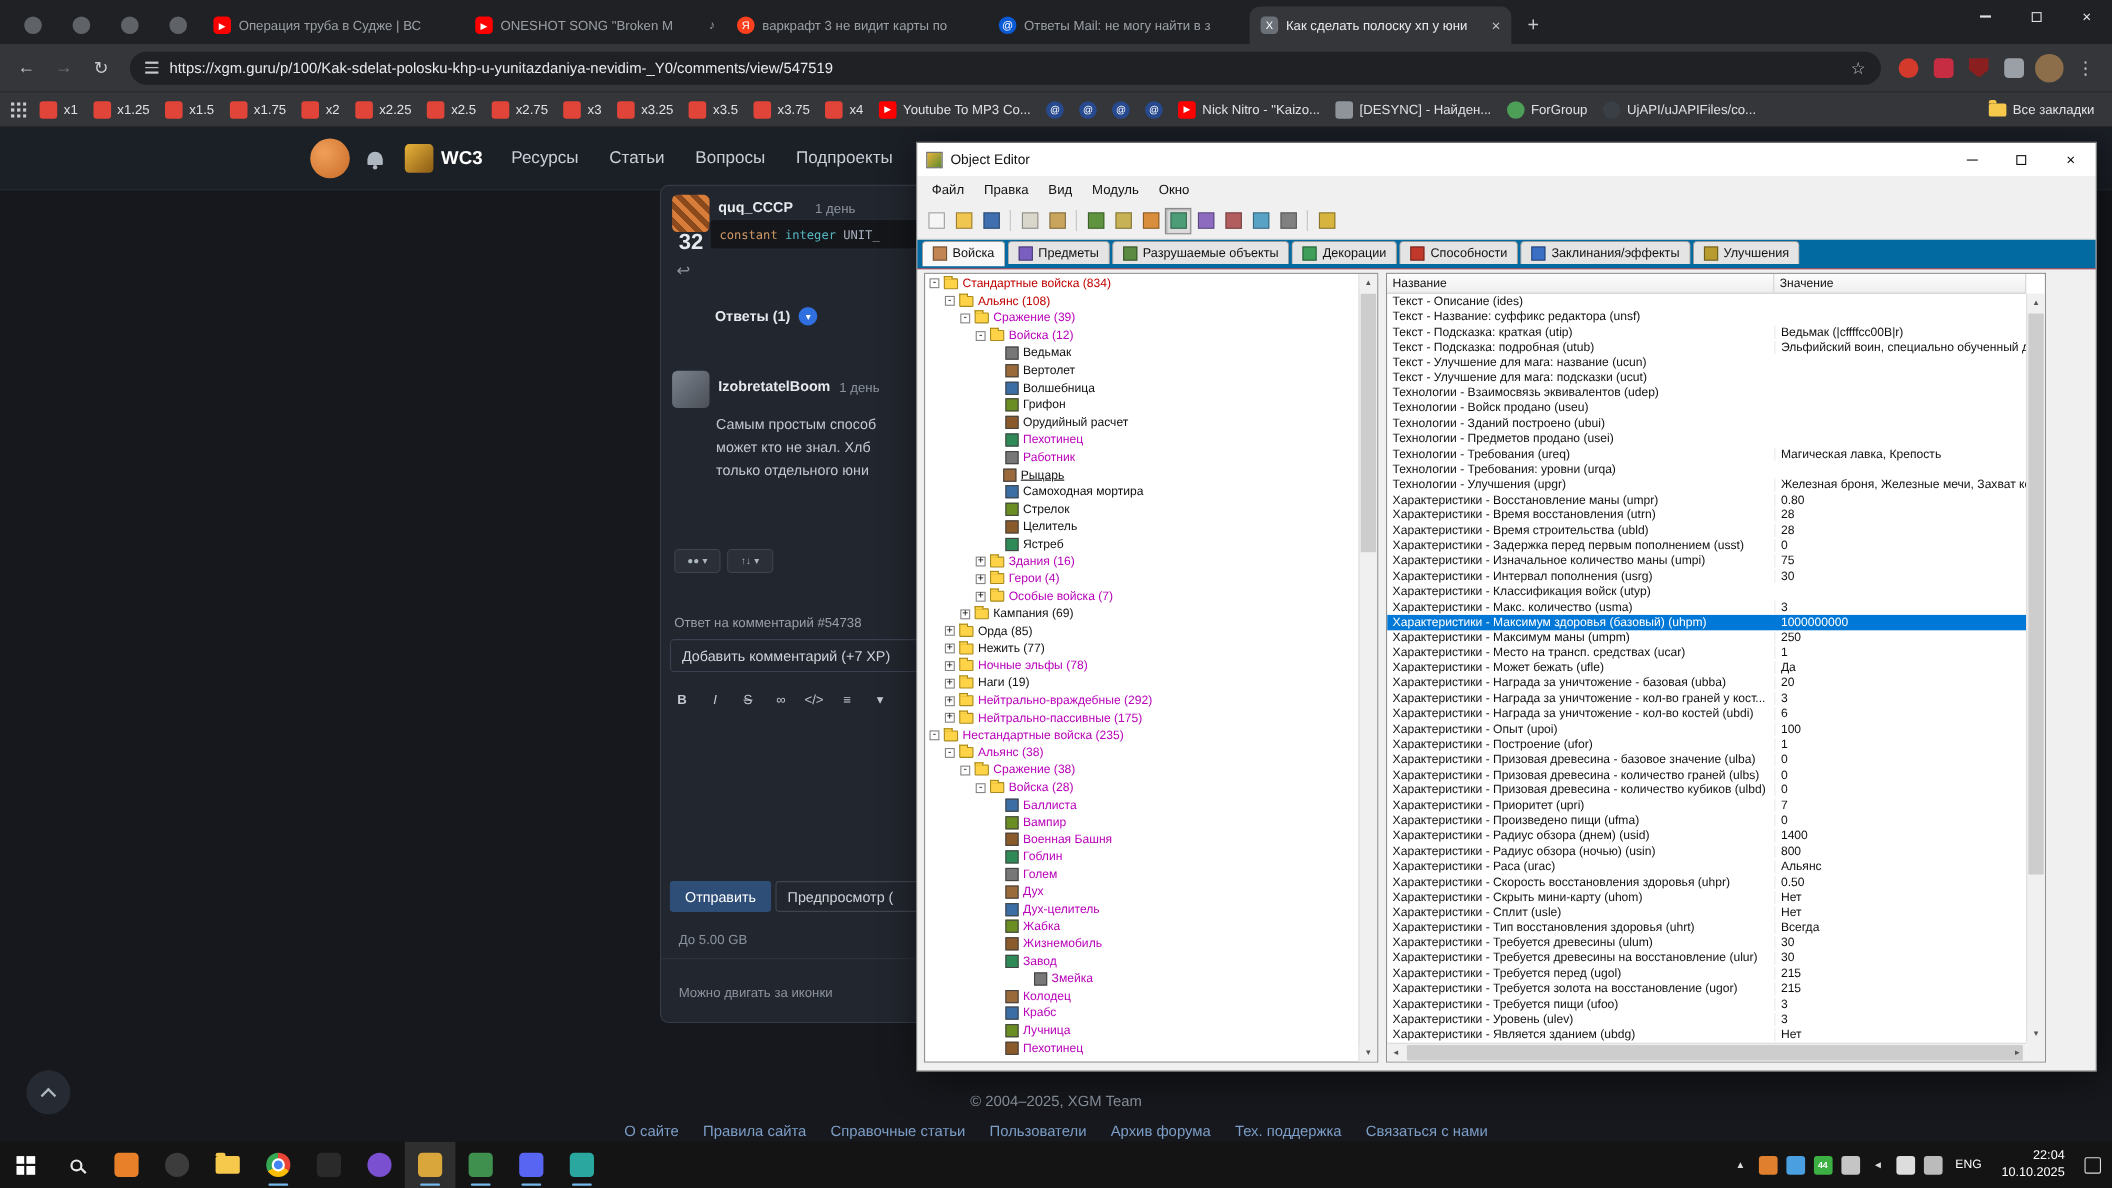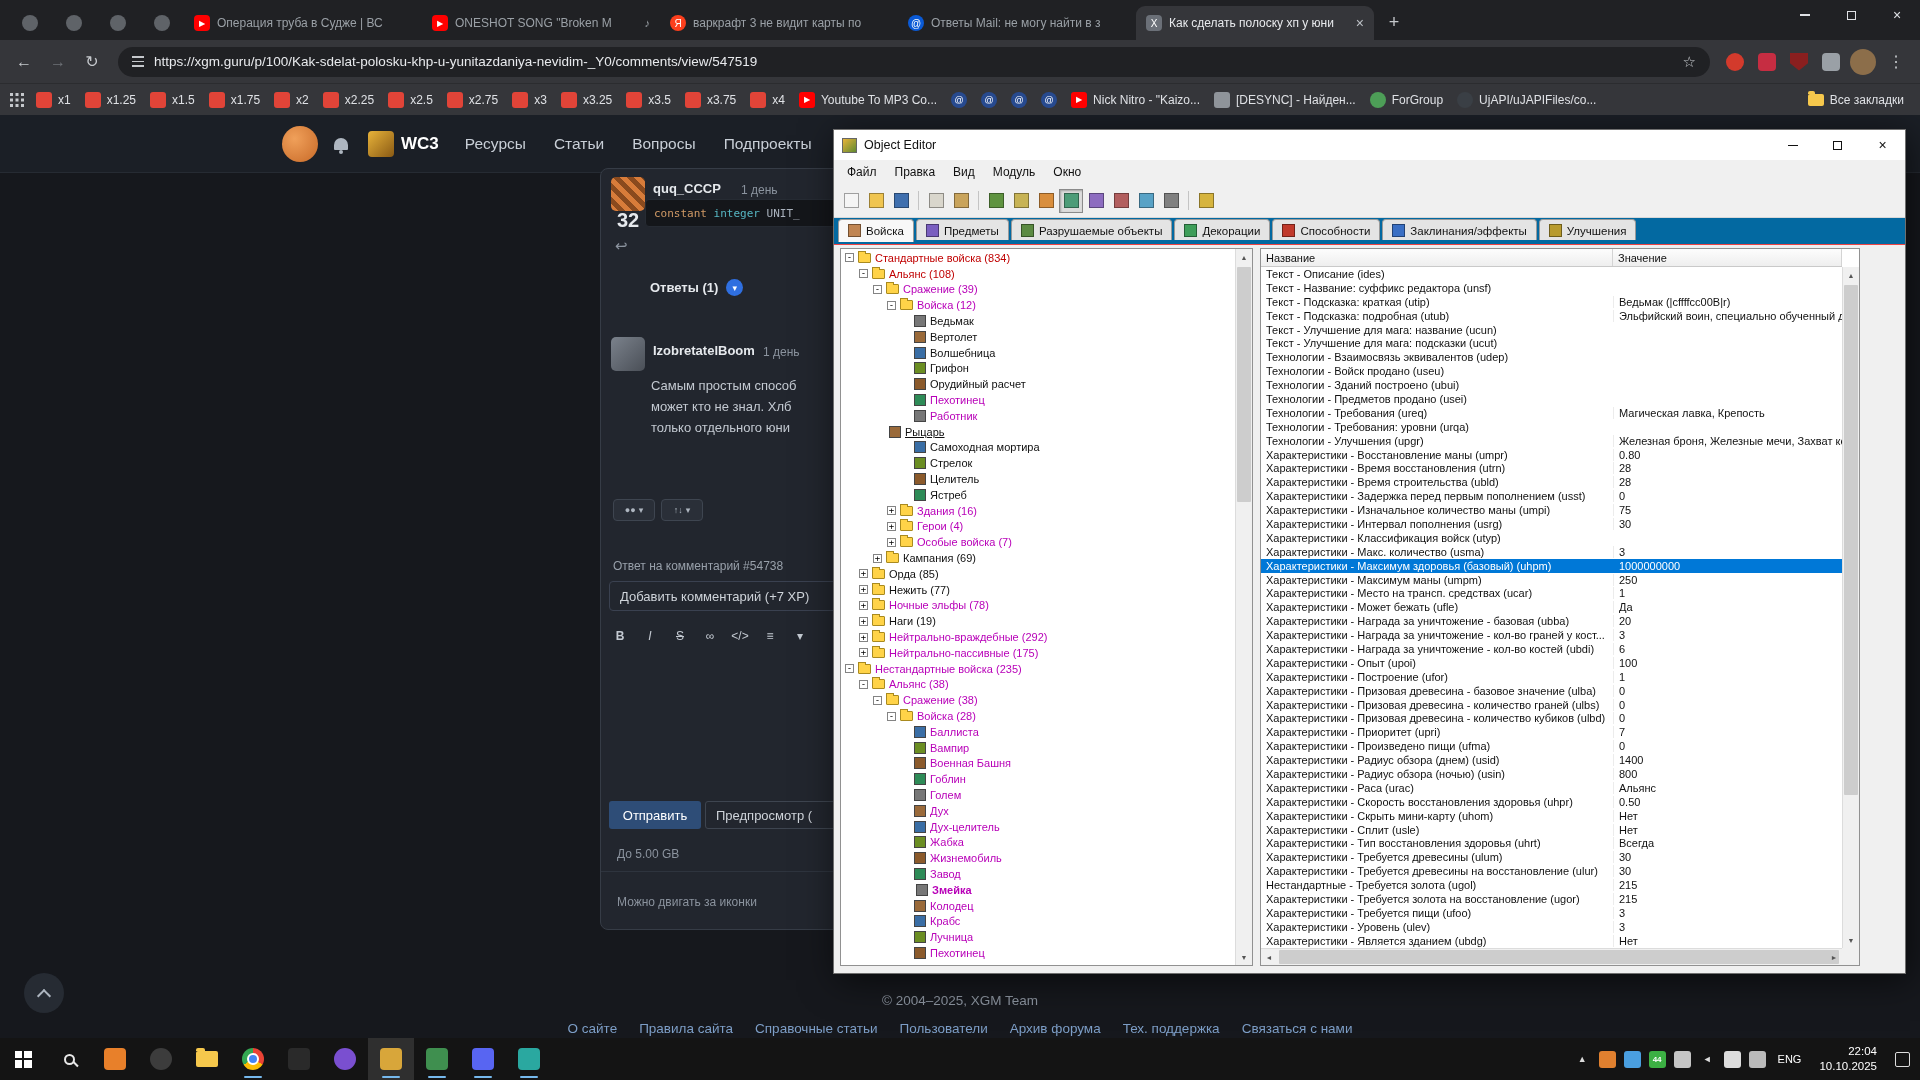--- a/index.html
+++ b/index.html
@@ -574,21 +574,21 @@
             <div class="trow" style="padding-left: 59px;">
               <span class="texpsp"></span>
               <span class="tunit" style="background: rgb(46, 139, 87);"></span>
               <span class="tlabel" style="color: rgb(184, 0, 184);">Пехотинец</span>
             </div>
             <div class="trow" style="padding-left: 59px;">
               <span class="texpsp"></span>
               <span class="tunit" style="background: rgb(119, 119, 119);"></span>
               <span class="tlabel" style="color: rgb(184, 0, 184);">Работник</span>
             </div>
-            <div class="trow" style="padding-left: 34px; text-decoration: underline;">
+            <div class="trow" style="padding-left: 57px; text-decoration: underline;">
               <span class="texpsp"></span>
               <span class="tunit" style="background: rgb(154, 106, 58);"></span>
               <span class="tlabel" style="color: rgb(16, 16, 16);">Рыцарь</span>
             </div>
             <div class="trow" style="padding-left: 59px;">
               <span class="texpsp"></span>
               <span class="tunit" style="background: rgb(58, 110, 165);"></span>
               <span class="tlabel" style="color: rgb(16, 16, 16);">Самоходная мортира</span>
             </div>
             <div class="trow" style="padding-left: 59px;">
@@ -719,21 +719,21 @@
             <div class="trow" style="padding-left: 59px;">
               <span class="texpsp"></span>
               <span class="tunit" style="background: rgb(139, 90, 43);"></span>
               <span class="tlabel" style="color: rgb(184, 0, 184);">Жизнемобиль</span>
             </div>
             <div class="trow" style="padding-left: 59px;">
               <span class="texpsp"></span>
               <span class="tunit" style="background: rgb(46, 139, 87);"></span>
               <span class="tlabel" style="color: rgb(184, 0, 184);">Завод</span>
             </div>
-            <div class="trow" style="padding-left: 61px; font-weight: bold;">
+            <div class="trow" style="padding-left: 85px;">
               <span class="texpsp"></span>
               <span class="tunit" style="background: rgb(119, 119, 119);"></span>
               <span class="tlabel" style="color: rgb(184, 0, 184);">Змейка</span>
             </div>
             <div class="trow" style="padding-left: 59px;">
               <span class="texpsp"></span>
               <span class="tunit" style="background: rgb(154, 106, 58);"></span>
               <span class="tlabel" style="color: rgb(184, 0, 184);">Колодец</span>
             </div>
             <div class="trow" style="padding-left: 59px;">
@@ -934,21 +934,21 @@
             </div>
             <div class="grow">
               <span class="gname">Характеристики - Требуется древесины (ulum)</span>
               <span class="gval">30</span>
             </div>
             <div class="grow">
               <span class="gname">Характеристики - Требуется древесины на восстановление (ulur)</span>
               <span class="gval">30</span>
             </div>
             <div class="grow">
-              <span class="gname">Нестандартные - Требуется золота (ugol)</span>
+              <span class="gname">Характеристики - Требуется перед (ugol)</span>
               <span class="gval">215</span>
             </div>
             <div class="grow">
               <span class="gname">Характеристики - Требуется золота на восстановление (ugor)</span>
               <span class="gval">215</span>
             </div>
             <div class="grow">
               <span class="gname">Характеристики - Требуется пищи (ufoo)</span>
               <span class="gval">3</span>
             </div>

